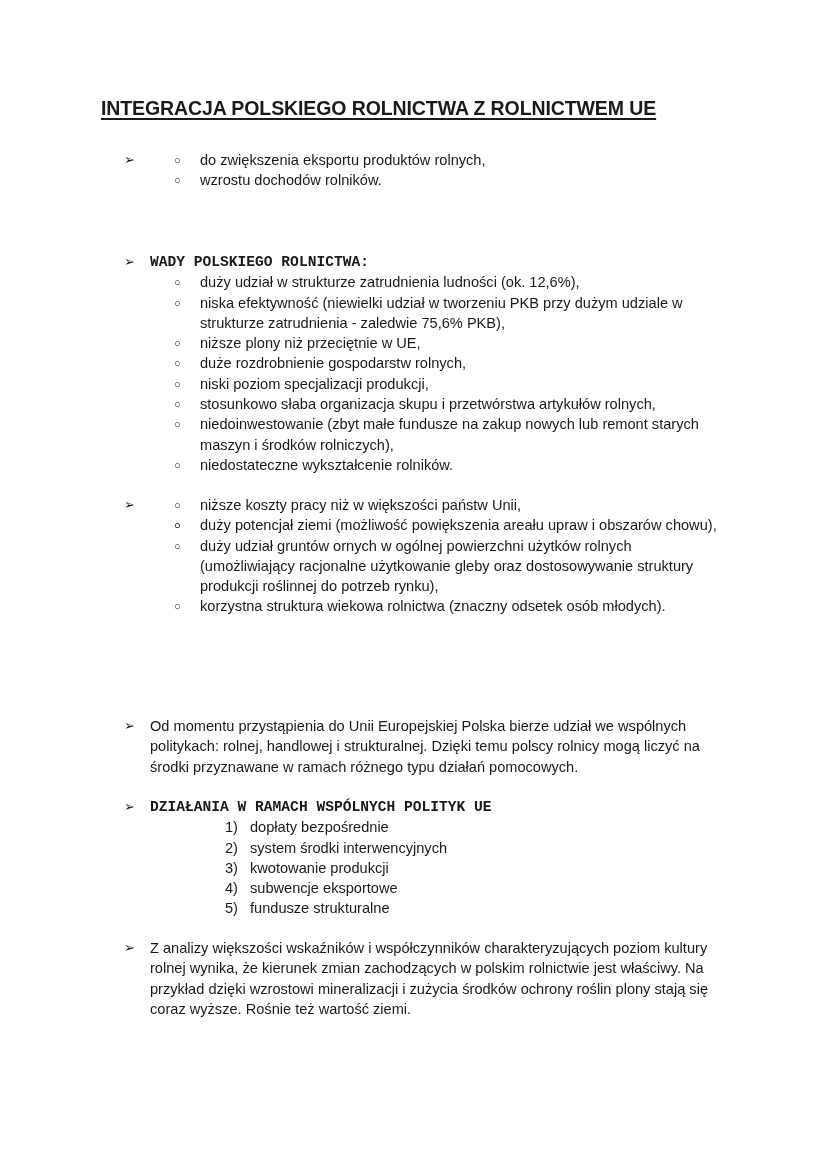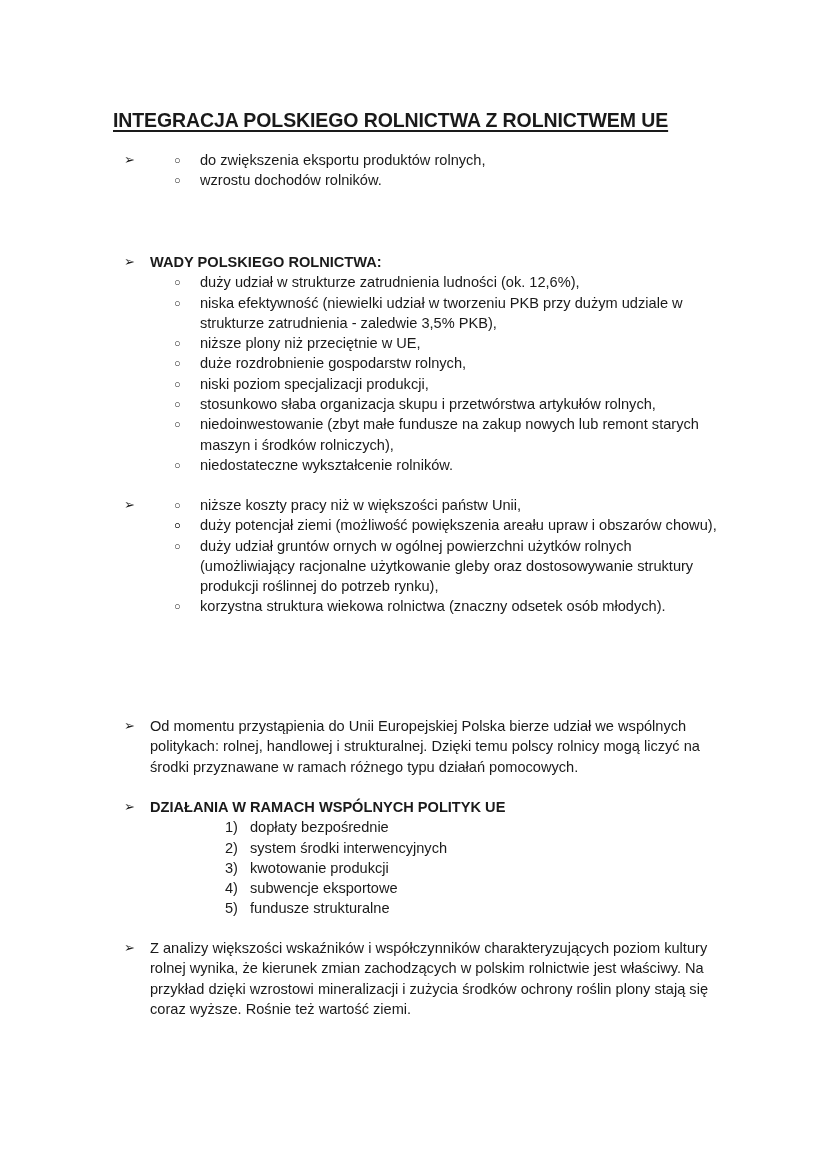--- a/index.html
+++ b/index.html
@@ -1,25 +1,25 @@
 <!DOCTYPE html>
 <html><head>
 <meta charset="utf-8">
 <style>
   html, body { margin: 0; padding: 0; background: #ffffff; }
   body { width: 828px; height: 1169px; position: relative; overflow: hidden;
          font-family: "Liberation Sans", sans-serif; color: #1a1a1a; }
   .title { position: absolute; left: 101px; top: 97px; font-size: 19.5px; font-weight: bold;
            text-decoration: underline; text-underline-offset: 3px; text-decoration-thickness: 1.5px;
-           letter-spacing: -0.1px; white-space: nowrap; margin: 12px; }
+           letter-spacing: -0.1px; white-space: nowrap; margin: 0; }
   .block { position: absolute; left: 0; width: 828px; font-size: 14.6px; line-height: 20.3px; }
   .arrow-row { position: relative; padding-left: 150px; }
   .arrow { position: absolute; left: 124px; top: 0; font-size: 13px; }
   .arrow-row .txt { display: block; width: 580px; }
-  .bold { font-weight: bold; }
+  .bold { font-weight: bold; font-family: Liberation Mono, monospace; }
   .sub { position: relative; padding-left: 200px; width: 530px; }
   .sub .dot { position: absolute; left: 174px; top: 0; font-size: 11px; }
   .num { position: relative; padding-left: 250px; }
   .num .n { position: absolute; left: 225px; top: 0; }
 </style>
 </head>
 <body>
 
 <h1 class="title">INTEGRACJA POLSKIEGO ROLNICTWA Z ROLNICTWEM UE</h1>
 
@@ -30,21 +30,21 @@
   <div class="sub"><span class="dot">○</span><span>do zwiększenia eksportu produktów rolnych,</span></div>
   <div class="sub"><span class="dot">○</span><span>wzrostu dochodów rolników.</span></div>
 </div>
 
 <div class="block" style="top:252px;">
   <div class="arrow-row">
     <span class="arrow">➢</span>
     <span class="txt bold">WADY POLSKIEGO ROLNICTWA:</span>
   </div>
   <div class="sub"><span class="dot">○</span><span>duży udział w strukturze zatrudnienia ludności (ok. 12,6%),</span></div>
-  <div class="sub"><span class="dot">○</span><span>niska efektywność (niewielki udział w tworzeniu PKB przy dużym udziale w strukturze zatrudnienia - zaledwie 3,5% PKB),</span></div>
+  <div class="sub"><span class="dot">○</span><span>niska efektywność (niewielki udział w tworzeniu PKB przy dużym udziale w strukturze zatrudnienia - zaledwie 75,6% PKB),</span></div>
   <div class="sub"><span class="dot">○</span><span>niższe plony niż przeciętnie w UE,</span></div>
   <div class="sub"><span class="dot">○</span><span>duże rozdrobnienie gospodarstw rolnych,</span></div>
   <div class="sub"><span class="dot">○</span><span>niski poziom specjalizacji produkcji,</span></div>
   <div class="sub"><span class="dot">○</span><span>stosunkowo słaba organizacja skupu i przetwórstwa artykułów rolnych,</span></div>
   <div class="sub"><span class="dot">○</span><span>niedoinwestowanie (zbyt małe fundusze na zakup nowych lub remont starych maszyn i środków rolniczych),</span></div>
   <div class="sub"><span class="dot">○</span><span>niedostateczne wykształcenie rolników.</span></div>
 </div>
 
 <div class="block" style="top:495px;">
   <div class="arrow-row">

